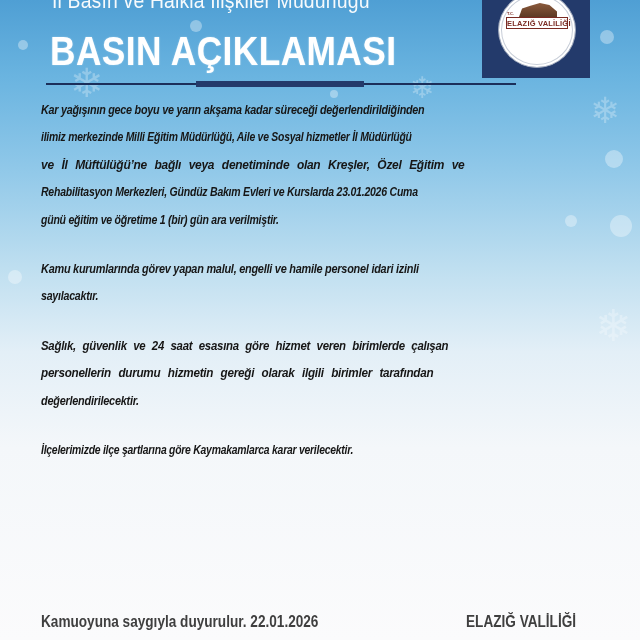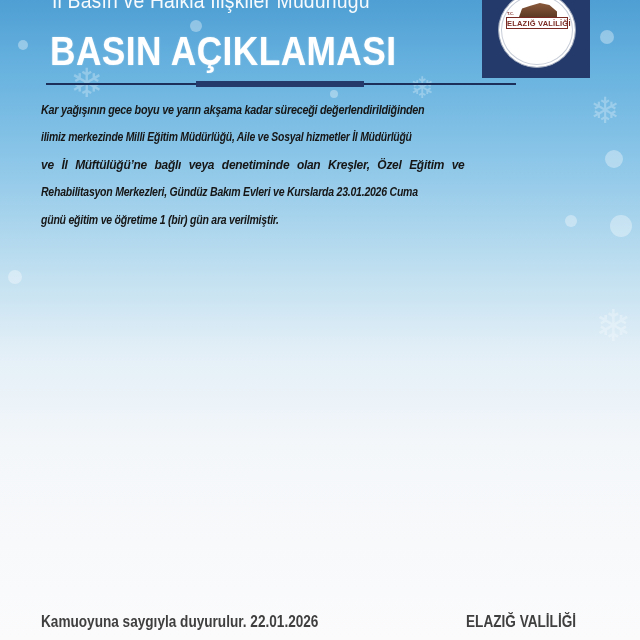--- a/index.html
+++ b/index.html
@@ -204,16 +204,28 @@
 </div>
 
 <div class="content">
   <p class="para">
     <span class="line" style="transform:scaleX(0.83);">Kar yağışının gece boyu ve yarın akşama kadar süreceği değerlendirildiğinden</span>
     <span class="line" style="transform:scaleX(0.80);">ilimiz merkezinde Milli Eğitim Müdürlüğü, Aile ve Sosyal hizmetler İl Müdürlüğü</span>
     <span class="line" style="transform:scaleX(0.92);word-spacing:5px;">ve İl Müftülüğü’ne bağlı veya denetiminde olan Kreşler, Özel Eğitim ve</span>
     <span class="line" style="transform:scaleX(0.81);">Rehabilitasyon Merkezleri, Gündüz Bakım Evleri ve Kurslarda 23.01.2026 Cuma</span>
     <span class="line" style="transform:scaleX(0.81);">günü eğitim ve öğretime 1 (bir) gün ara verilmiştir.</span>
   </p>
+  <p class="para">
+    <span class="line" style="transform:scaleX(0.84);">Kamu kurumlarında görev yapan malul, engelli ve hamile personel idari izinli</span>
+    <span class="line" style="transform:scaleX(0.82);">sayılacaktır.</span>
+  </p>
+  <p class="para">
+    <span class="line" style="transform:scaleX(0.88);word-spacing:4px;">Sağlık, güvenlik ve 24 saat esasına göre hizmet veren birimlerde çalışan</span>
+    <span class="line" style="transform:scaleX(0.90);word-spacing:5px;">personellerin durumu hizmetin gereği olarak ilgili birimler tarafından</span>
+    <span class="line" style="transform:scaleX(0.84);">değerlendirilecektir.</span>
+  </p>
+  <p class="para">
+    <span class="line" style="transform:scaleX(0.80);">İlçelerimizde ilçe şartlarına göre Kaymakamlarca karar verilecektir.</span>
+  </p>
 </div>
 
 <div class="footer-left">Kamuoyuna saygıyla duyurulur. 22.01.2026</div>
 <div class="footer-right">ELAZIĞ VALİLİĞİ</div>
 
 </body></html>

